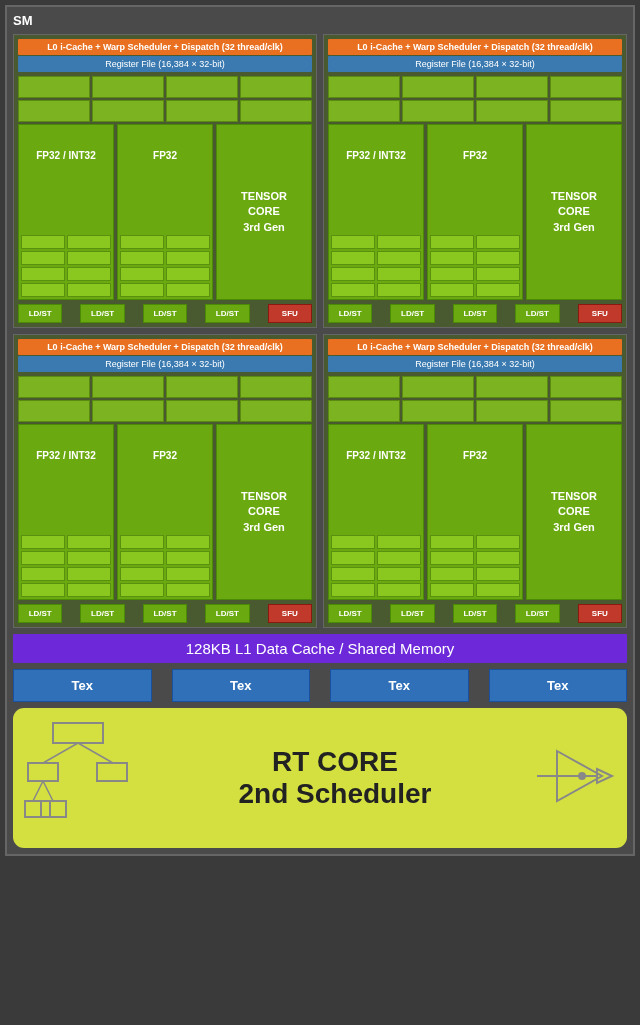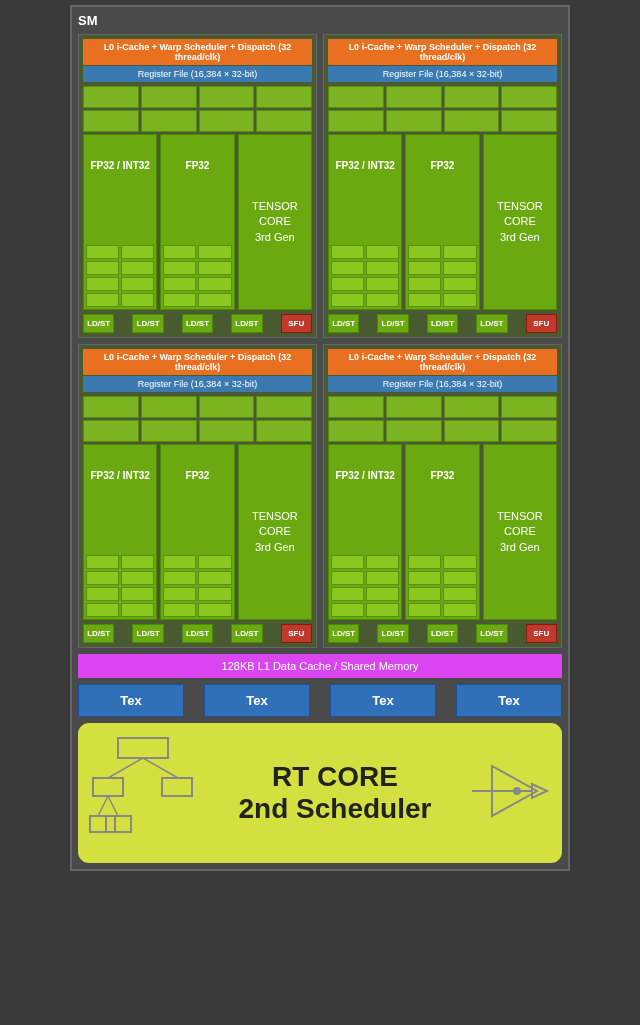--- a/index.html
+++ b/index.html
@@ -5,21 +5,21 @@
     * { box-sizing: border-box; margin: 0; padding: 0; }
     body {
       width: 640px;
       min-height: 1025px;
       background: #3a3a3a;
       font-family: Arial, sans-serif;
       overflow-x: hidden;
     }
 
     .sm-container {
-      width: 500px;
+      width: 630px;
       margin: 5px auto;
       background: #4a4a4a;
       border: 2px solid #666;
       padding: 6px;
     }
 
     .sm-title {
       color: #fff;
       font-size: 13px;
       font-weight: bold;
@@ -95,29 +95,29 @@
       font-size: 8px;
       font-weight: bold;
       text-align: center;
       padding: 4px 1px;
       border: 1px solid #8a1a10;
     }
 
     .tensor-text {
       color: #fff;
       font-size: 11px;
-      font-weight: normal;
+      font-weight: bold;
       text-align: center;
       line-height: 1.4;
     }
 
     .l1-cache-bar {
-      background: #d946ef;
-      color: #fff;
-      font-size: 11px;
+      background: #6d28d9;
+      color: #fff;
+      font-size: 15px;
       text-align: center;
       padding: 6px 2px;
       margin-top: 6px;
       border-radius: 1px;
     }
 
     .tex-row {
       display: grid;
       grid-template-columns: repeat(4, 1fr);
       gap: 20px;

